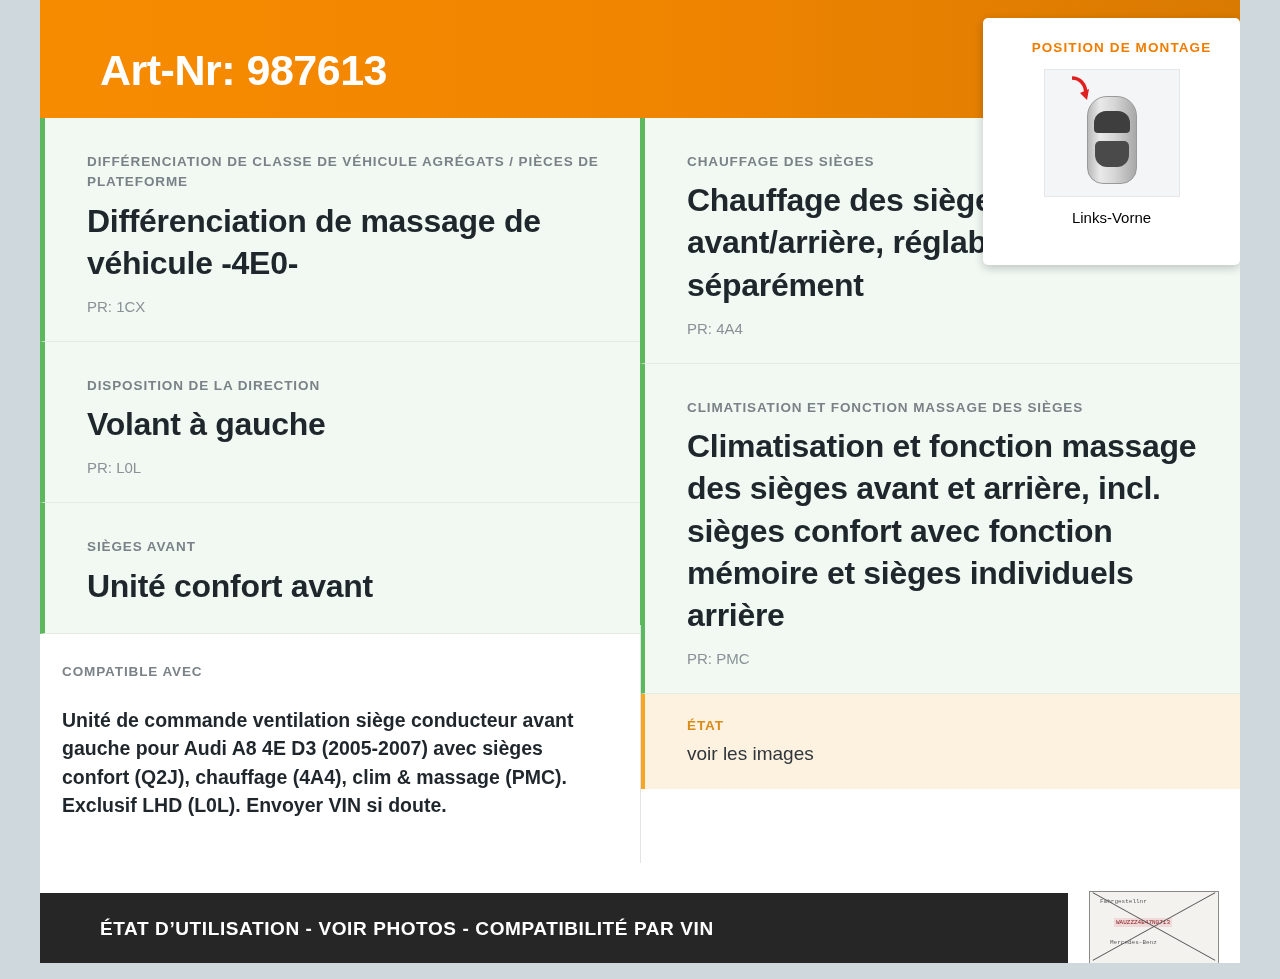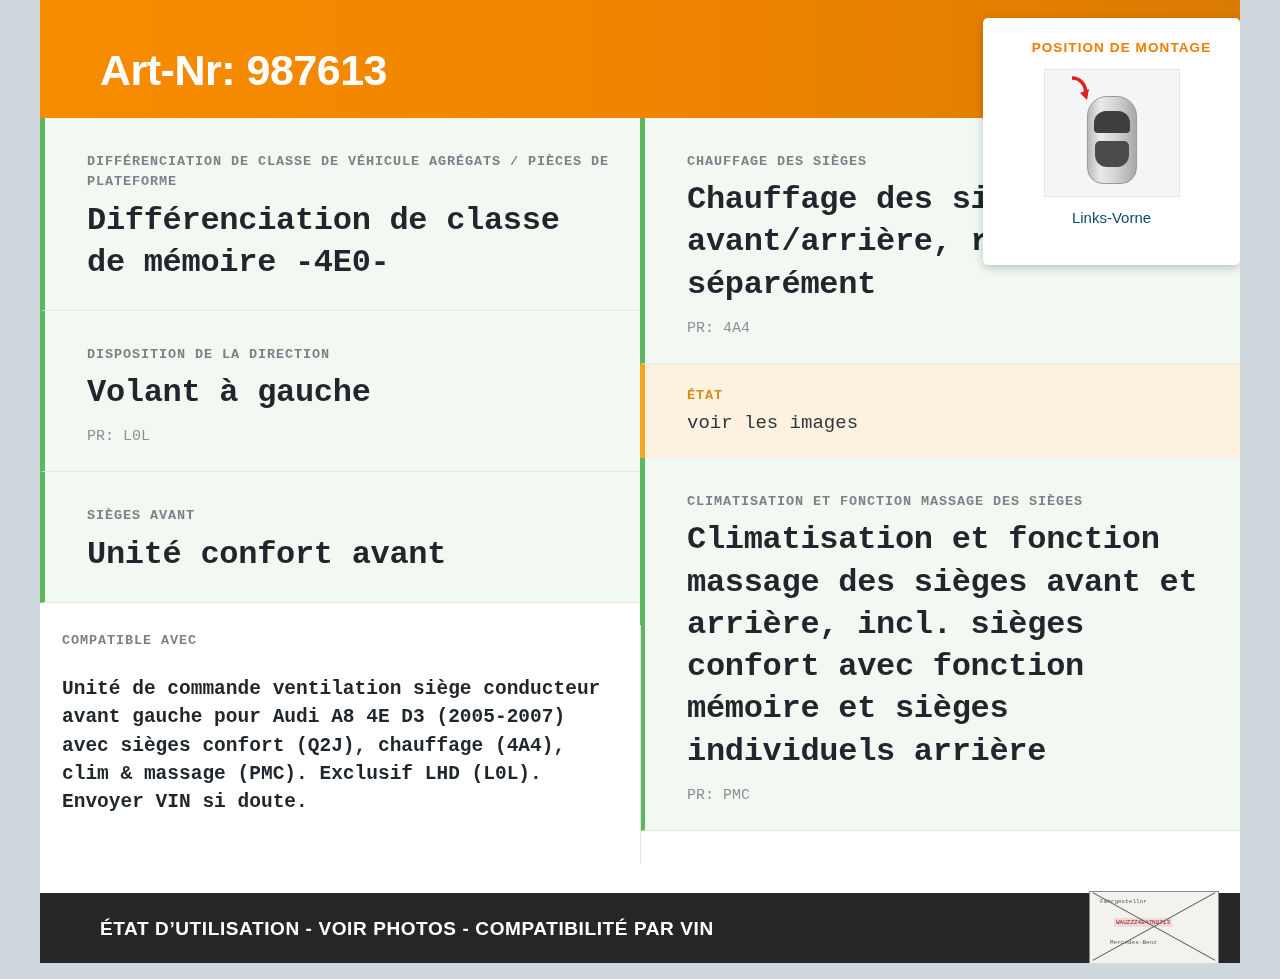--- a/index.html
+++ b/index.html
@@ -111,35 +111,34 @@
     position: absolute;
     left: 24px;
     top: 6px;
     width: 22px;
     height: 26px;
   }
   .mount-caption {
     margin-top: 12px;
     text-align: center;
     font-size: 15px;
-    color: #0c4a6e;
+    color: #000000;
   }
   
   .cols {
     position: absolute;
     left: 0;
     top: 118px;
     width: 1200px;
     height: 727px;
     display: flex;
   }
   .col {
     width: 600px;
     position: relative;
-    font-family: Liberation Mono, monospace;
   }
   .block {
     position: relative;
     background: #f2f9f2;
     border-left: 5px solid #5cb85c;
     border-bottom: 1px solid #e3ece3;
     padding: 34px 30px 26px 42px;
     box-sizing: border-box;
   }
   .block.status {
@@ -199,21 +198,21 @@
     top: 625px;
     width: 1px;
     height: 238px;
     background: #e2e5e8;
   }
   
   .footer {
     position: absolute;
     left: 0;
     top: 893px;
-    width: 1200px;
+    width: 1028px;
     height: 70px;
     background: #262626;
   }
   .footer-text {
     position: absolute;
     left: 60px;
     top: 25px;
     color: #ffffff;
     font-size: 19px;
     font-weight: bold;
@@ -270,21 +269,22 @@
       </div>
       <div class="mount-caption">Links-Vorne</div>
     </div>
 
     <div class="cols">
 
       <div class="col">
 
         <div class="block">
           <div class="label">DIFFÉRENCIATION DE CLASSE DE VÉHICULE AGRÉGATS / PIÈCES DE PLATEFORME</div>
-          <div class="value">Différenciation de classe de mémoire -4E0-</div>
+          <div class="value">Différenciation de massage de véhicule -4E0-</div>
+          <div class="pr">PR: 1CX</div>
         </div>
 
         <div class="block">
           <div class="label">DISPOSITION DE LA DIRECTION</div>
           <div class="value">Volant à gauche</div>
           <div class="pr">PR: L0L</div>
         </div>
 
         <div class="block">
           <div class="label">SIÈGES AVANT</div>
@@ -299,29 +299,29 @@
       </div>
 
       <div class="col">
 
         <div class="block">
           <div class="label">CHAUFFAGE DES SIÈGES</div>
           <div class="value">Chauffage des sièges avant/arrière, réglables séparément</div>
           <div class="pr">PR: 4A4</div>
         </div>
 
+        <div class="block">
+          <div class="label">CLIMATISATION ET FONCTION MASSAGE DES SIÈGES</div>
+          <div class="value">Climatisation et fonction massage des sièges avant et arrière, incl. sièges confort avec fonction mémoire et sièges individuels arrière</div>
+          <div class="pr">PR: PMC</div>
+        </div>
+
         <div class="block status">
           <div class="label">ÉTAT</div>
           <div class="value-sm">voir les images</div>
-        </div>
-
-        <div class="block">
-          <div class="label">CLIMATISATION ET FONCTION MASSAGE DES SIÈGES</div>
-          <div class="value">Climatisation et fonction massage des sièges avant et arrière, incl. sièges confort avec fonction mémoire et sièges individuels arrière</div>
-          <div class="pr">PR: PMC</div>
         </div>
 
       </div>
     </div>
 
     <div class="divider-v"></div>
 
     <div class="footer">
       <div class="footer-text">ÉTAT D’UTILISATION - VOIR PHOTOS - COMPATIBILITÉ PAR VIN</div>
       <div class="stamp">

